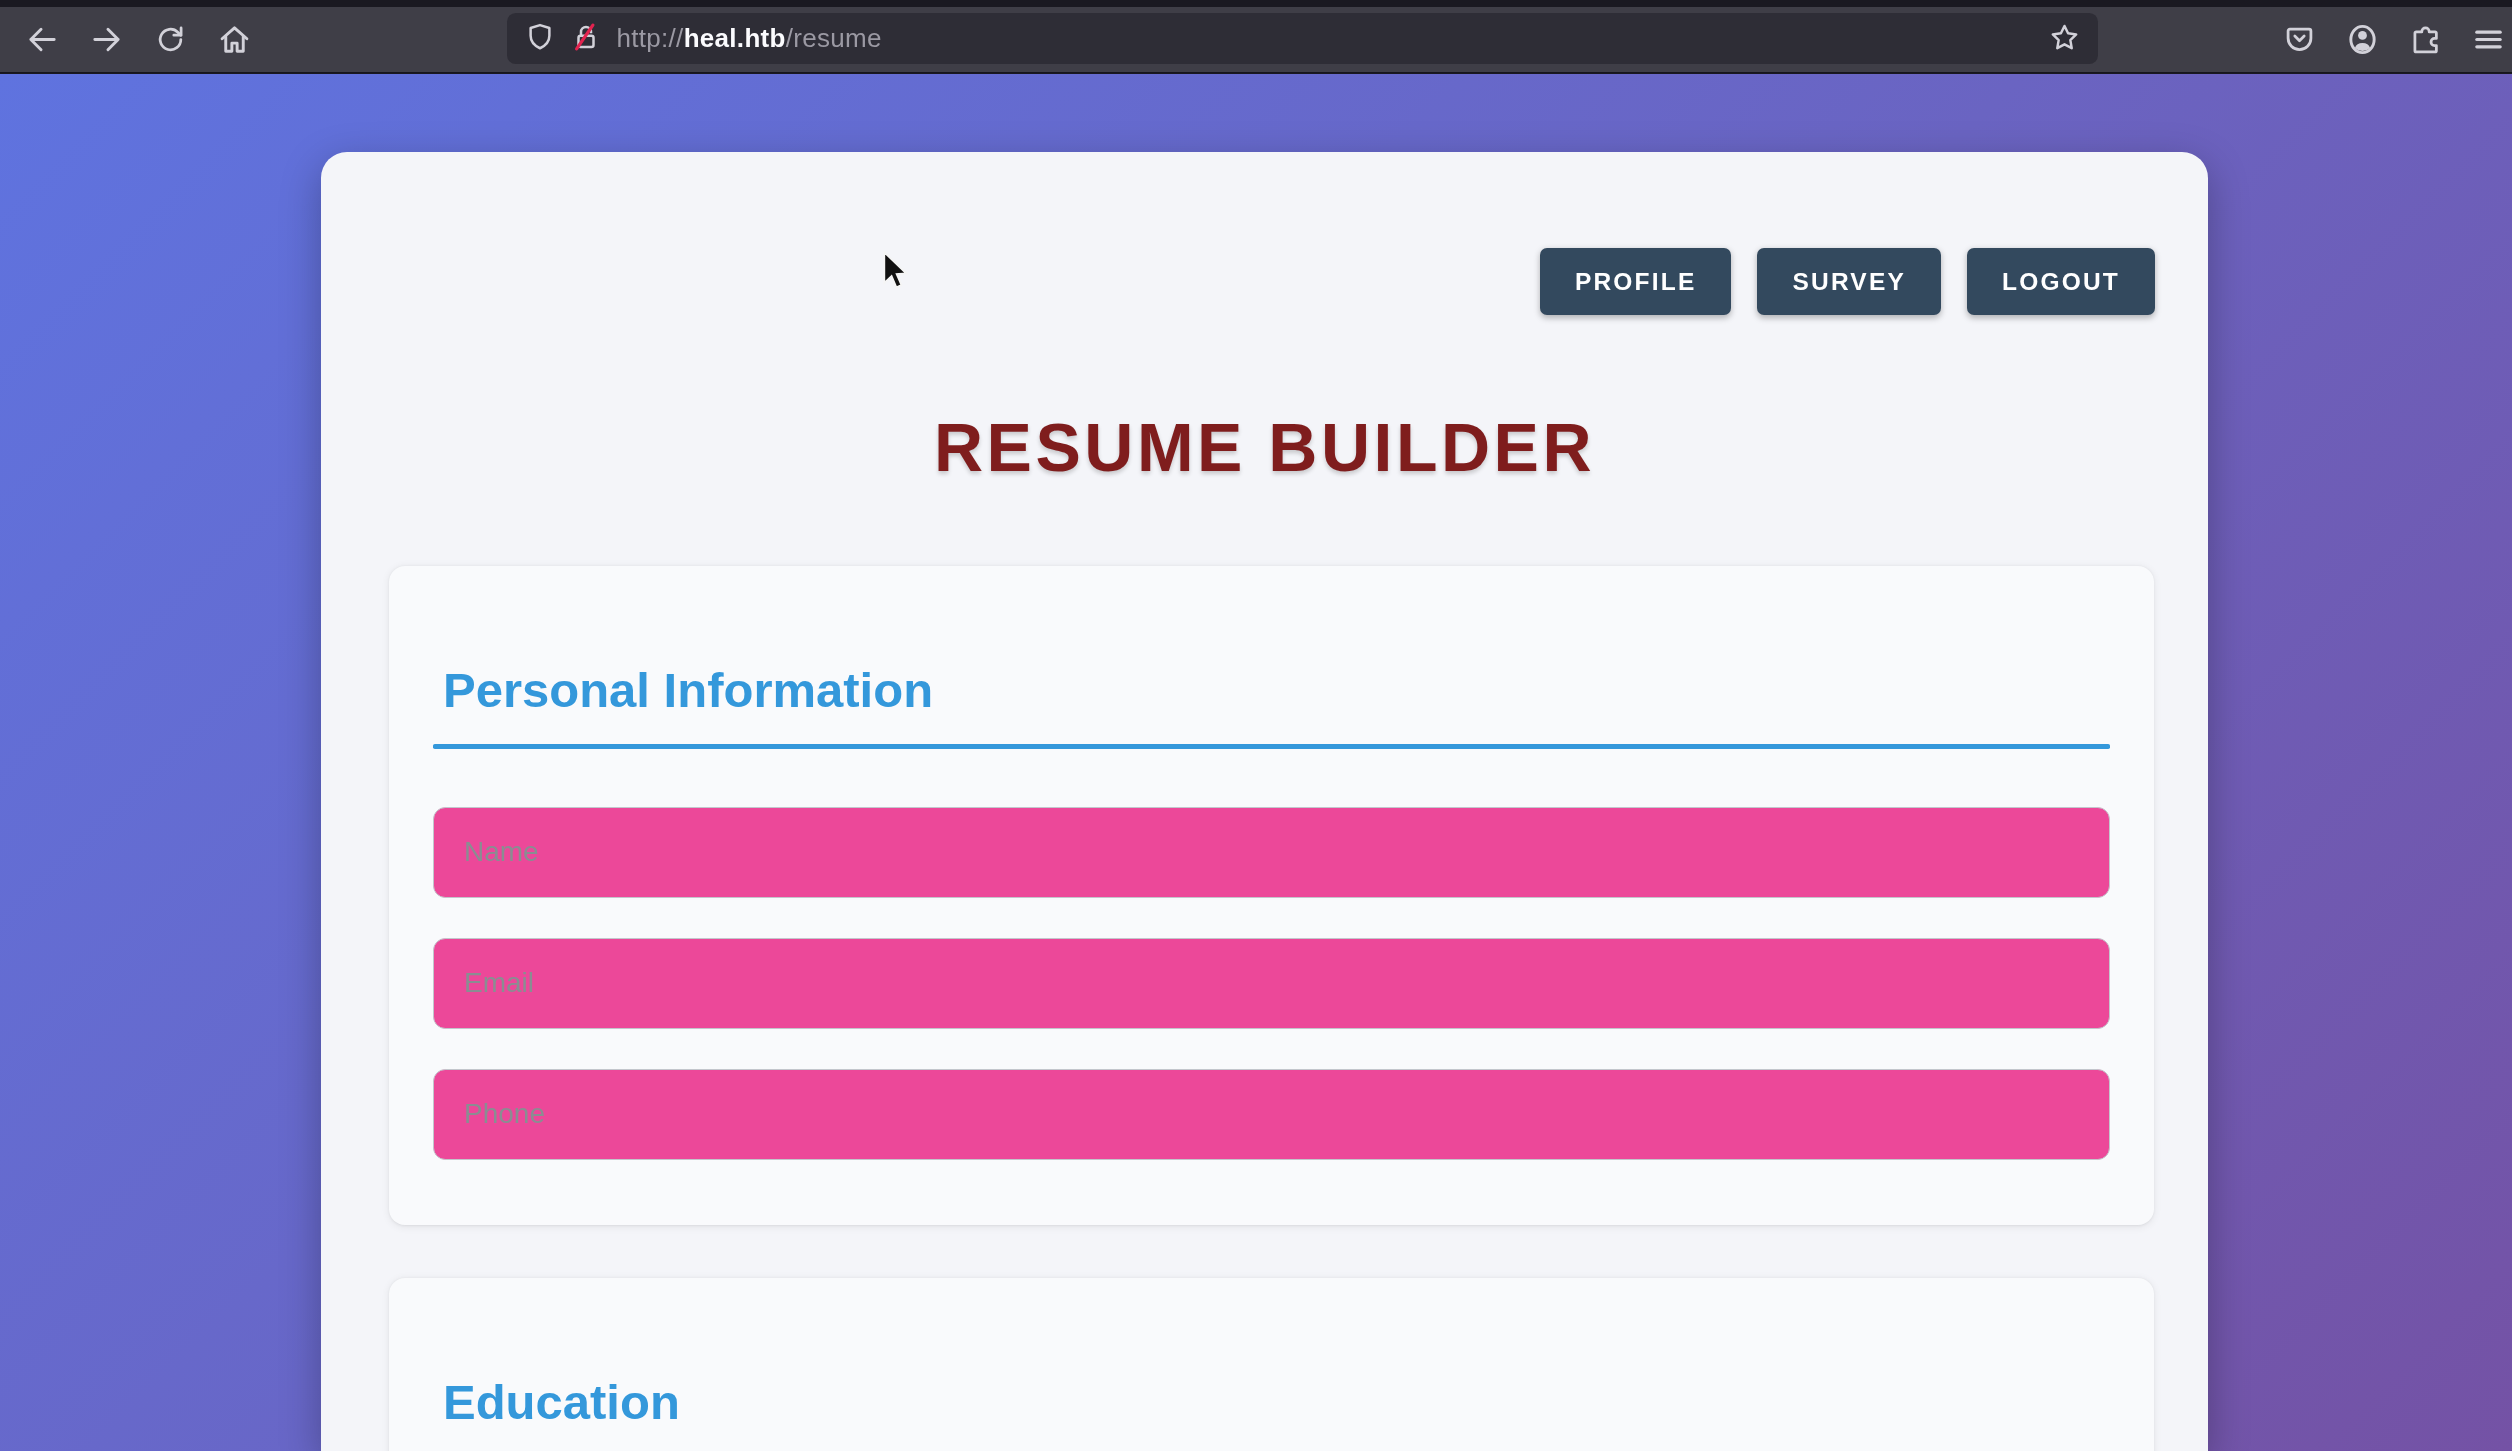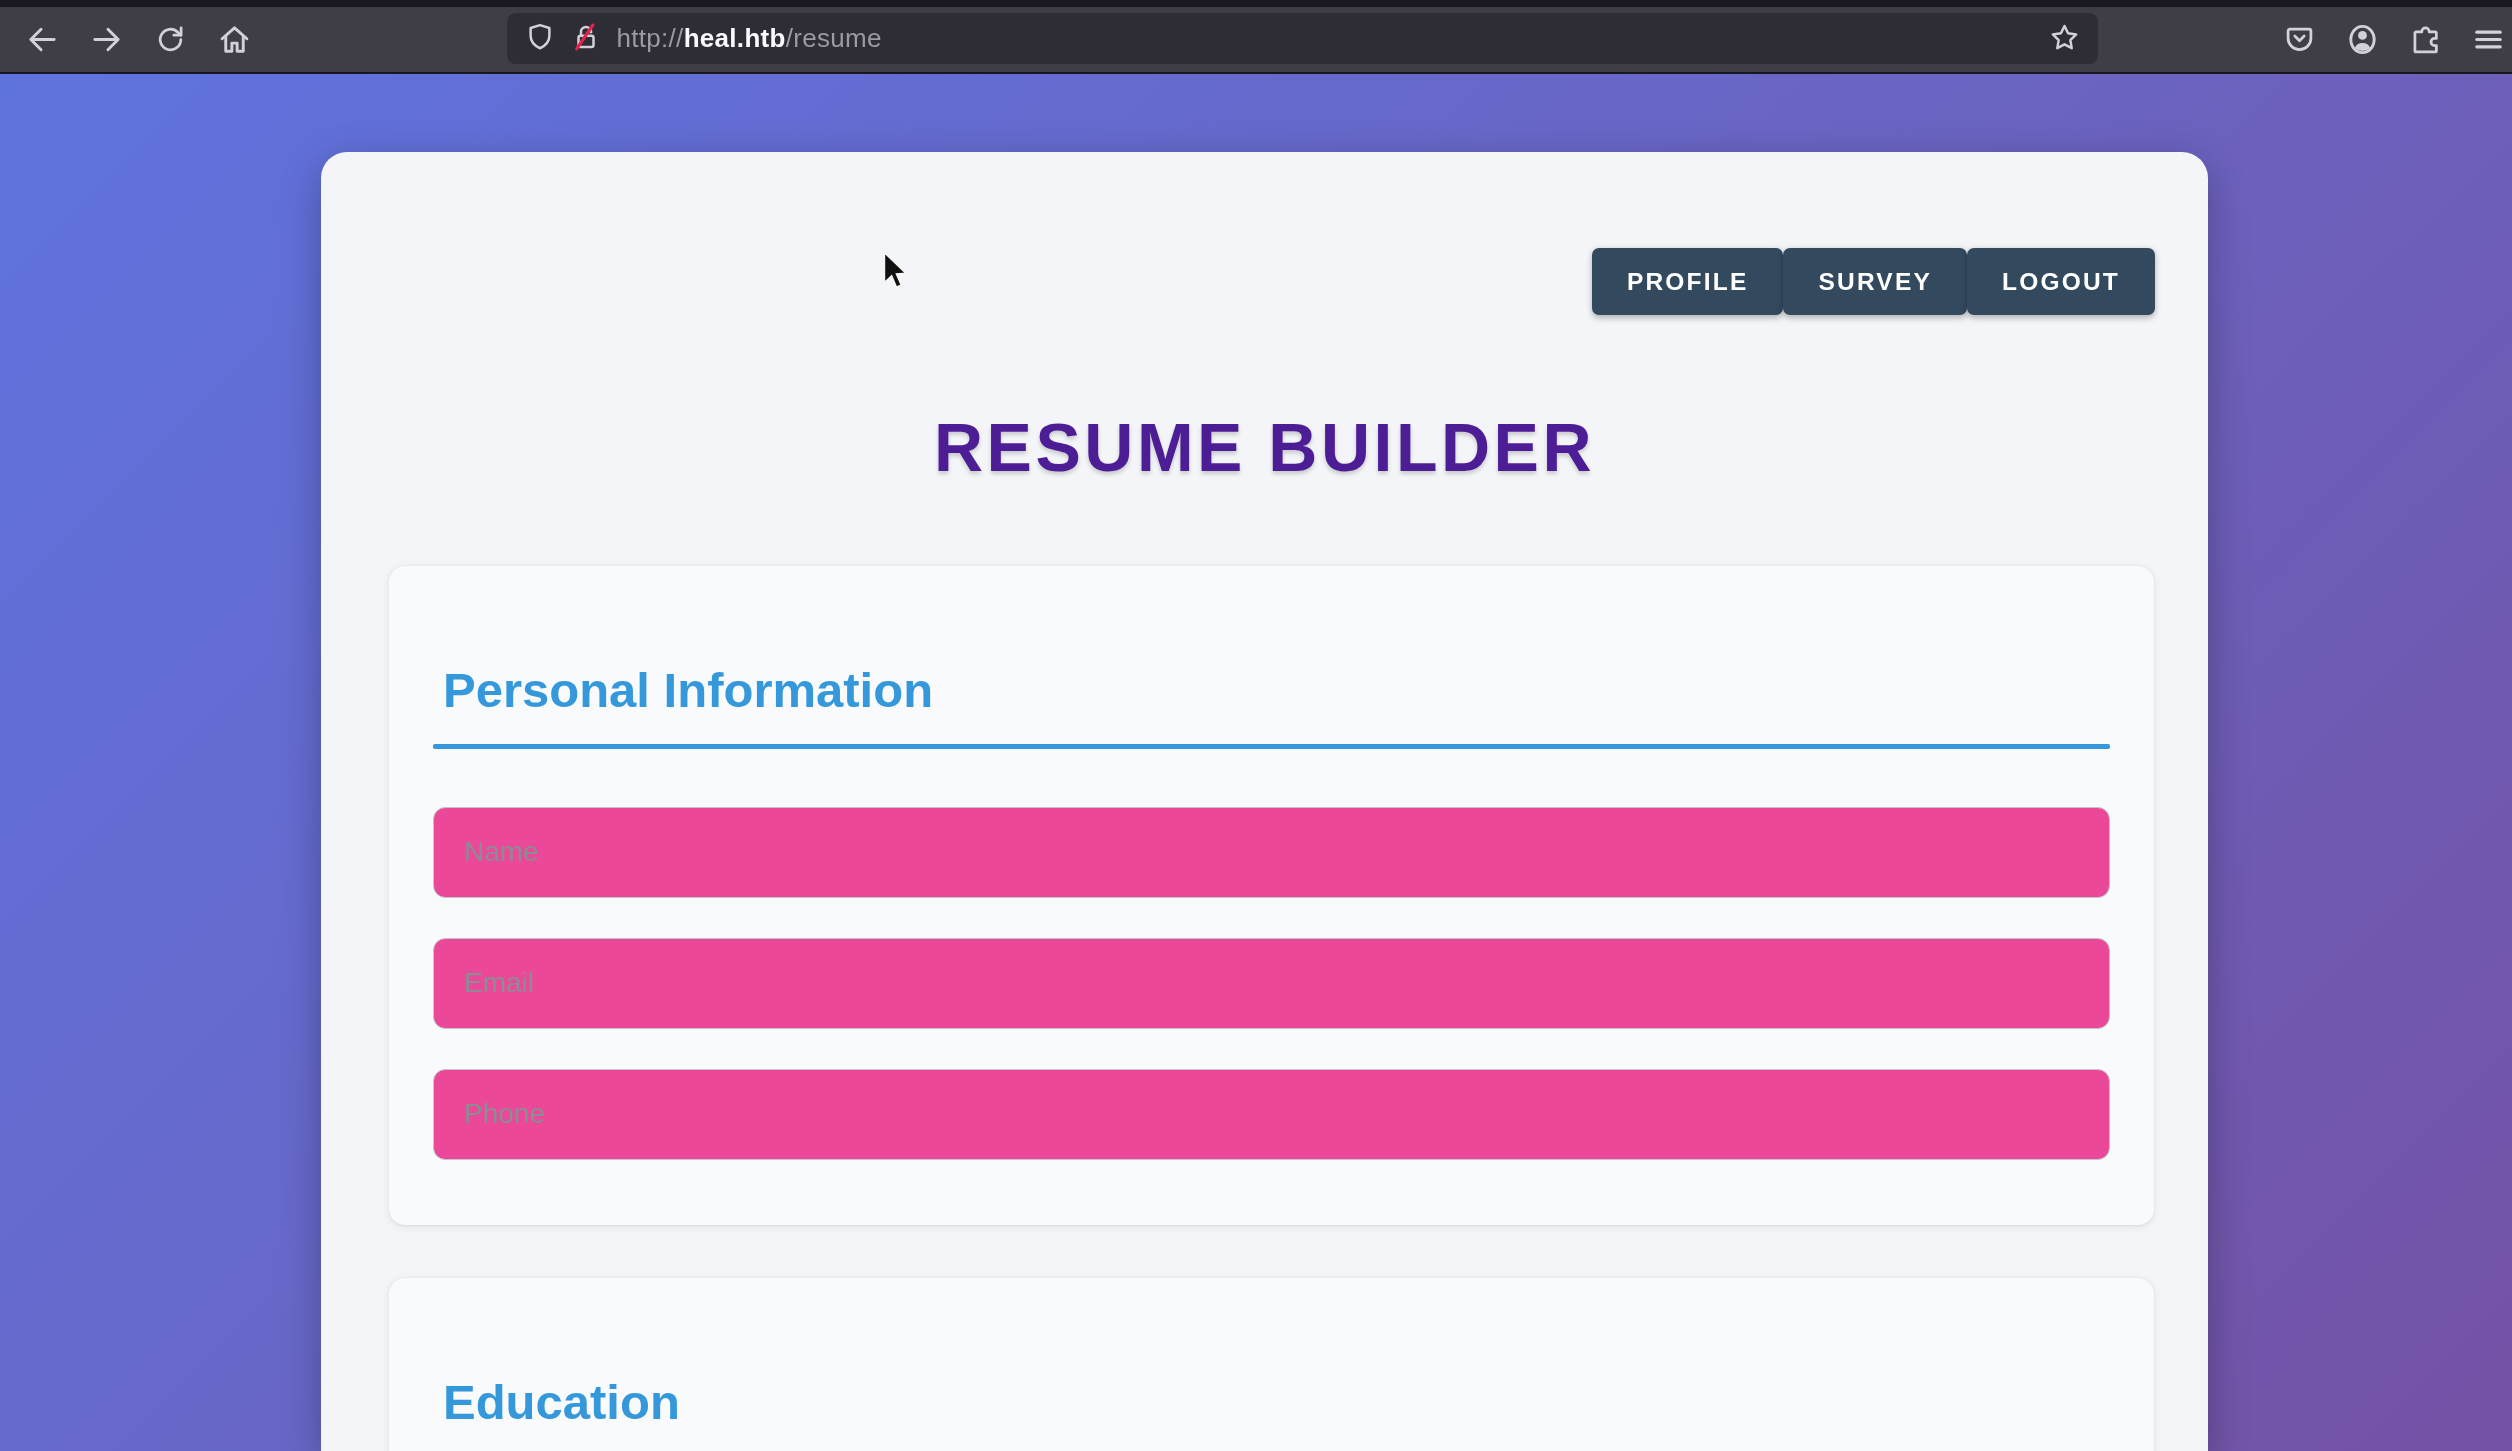--- a/index.html
+++ b/index.html
@@ -29,30 +29,30 @@
   
   .page{
     position:absolute;top:74px;left:0;width:2512px;height:1378px;overflow:hidden;
     background:linear-gradient(135deg,#5f73df 0%,#6a64c2 52%,#7452a5 100%);
   }
   .card{
     position:absolute;left:321px;top:78px;width:1887px;height:1300px;
     background:#f4f5f9;border-radius:26px 26px 0 0;
     box-shadow:0 12.3px 40px rgba(0,0,0,0.28);overflow:hidden;
   }
-  .nav-row{display:flex;justify-content:flex-end;padding:96px 53px 0 0;}
+  .nav-row{display:flex;justify-content:flex-end;gap:26px;padding:96px 53px 0 0;}
   .nav-button{
     background:#33495e;color:#ffffff;font-family:inherit;
     font-size:24.5px;font-weight:bold;letter-spacing:2.2px;text-transform:uppercase;
     height:67px;line-height:67px;padding:0 35px;border:none;border-radius:7px;
     box-shadow:0 2.6px 6.1px rgba(0,0,0,0.28);cursor:pointer;
   }
   .app-title{
     margin:95px 0 0 0;text-align:center;
-    font-size:68px;font-weight:800;letter-spacing:3.5px;color:#4c1d95;
+    font-size:68px;font-weight:800;letter-spacing:3.5px;color:#7f1d1d;
     text-shadow:0 2.6px 4.4px rgba(0,0,0,0.18);line-height:1.1;
   }
   .panel{
     margin:81px 0 0 68px;width:1765px;box-sizing:border-box;
     background:#f9fafc;border-radius:16px;padding:86px 44px 65px 44px;
     box-shadow:0 1.8px 8.8px rgba(0,0,0,0.07),0 0.9px 2.6px rgba(0,0,0,0.06);
   }
   .panel-education{margin-top:53px;height:368px;padding-bottom:0;}
   .section-heading{margin:10px;font-size:49px;font-weight:bold;color:#3498db;line-height:1.15;}
   .section-underline{height:4.4px;background:#3498db;margin-top:26px;border-radius:1.8px;}

